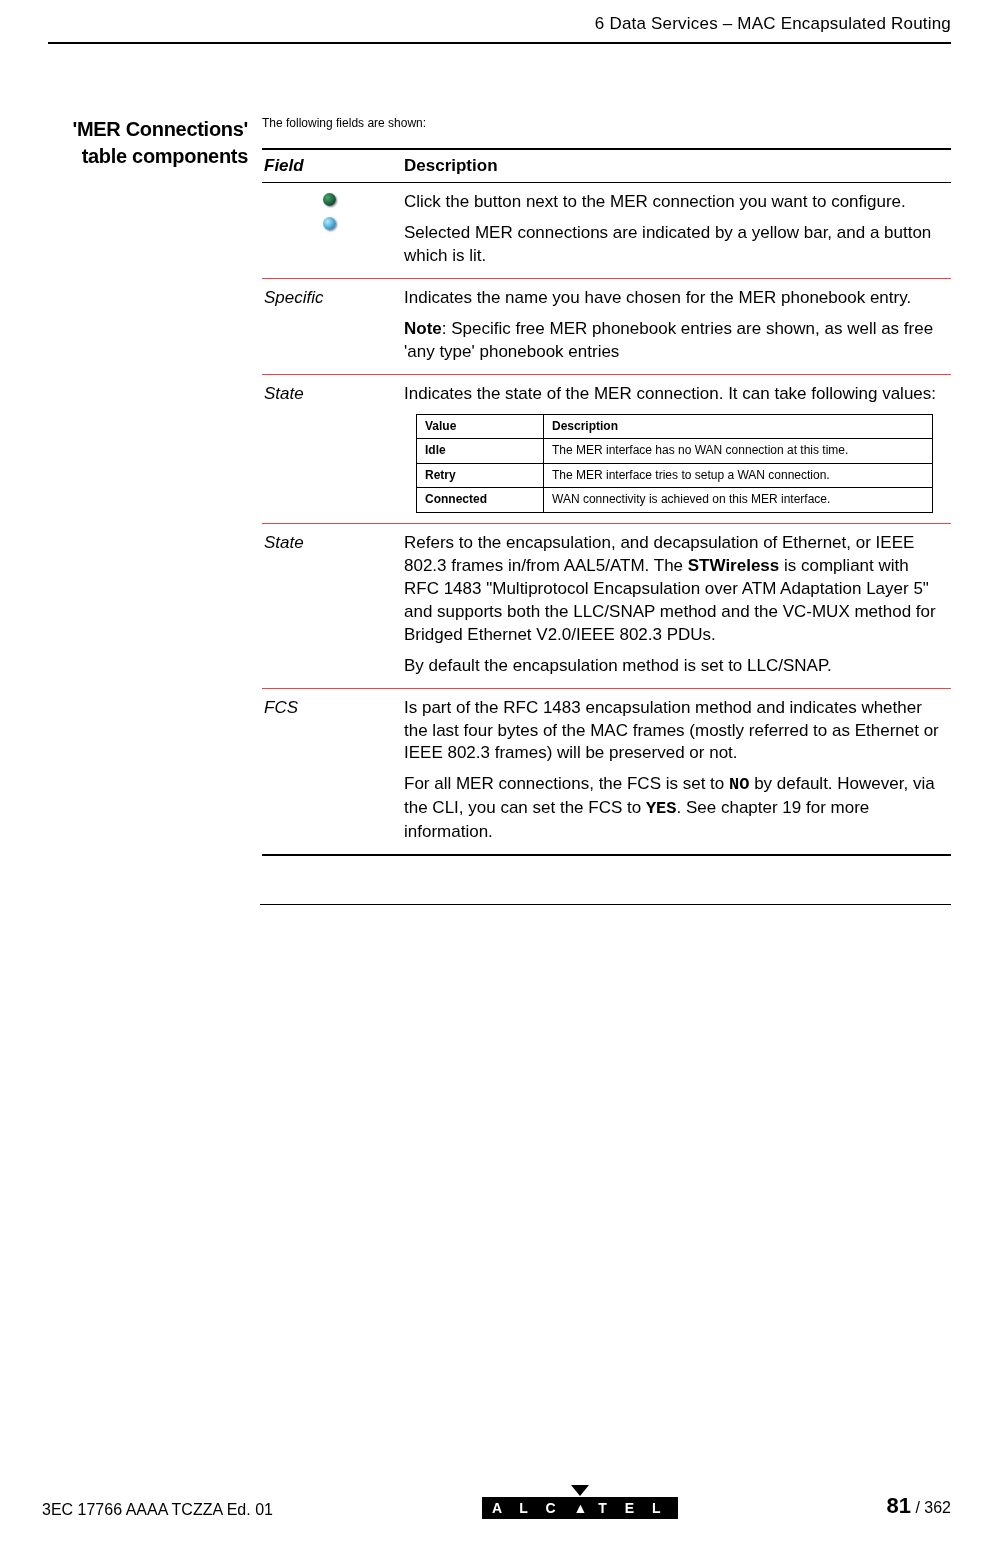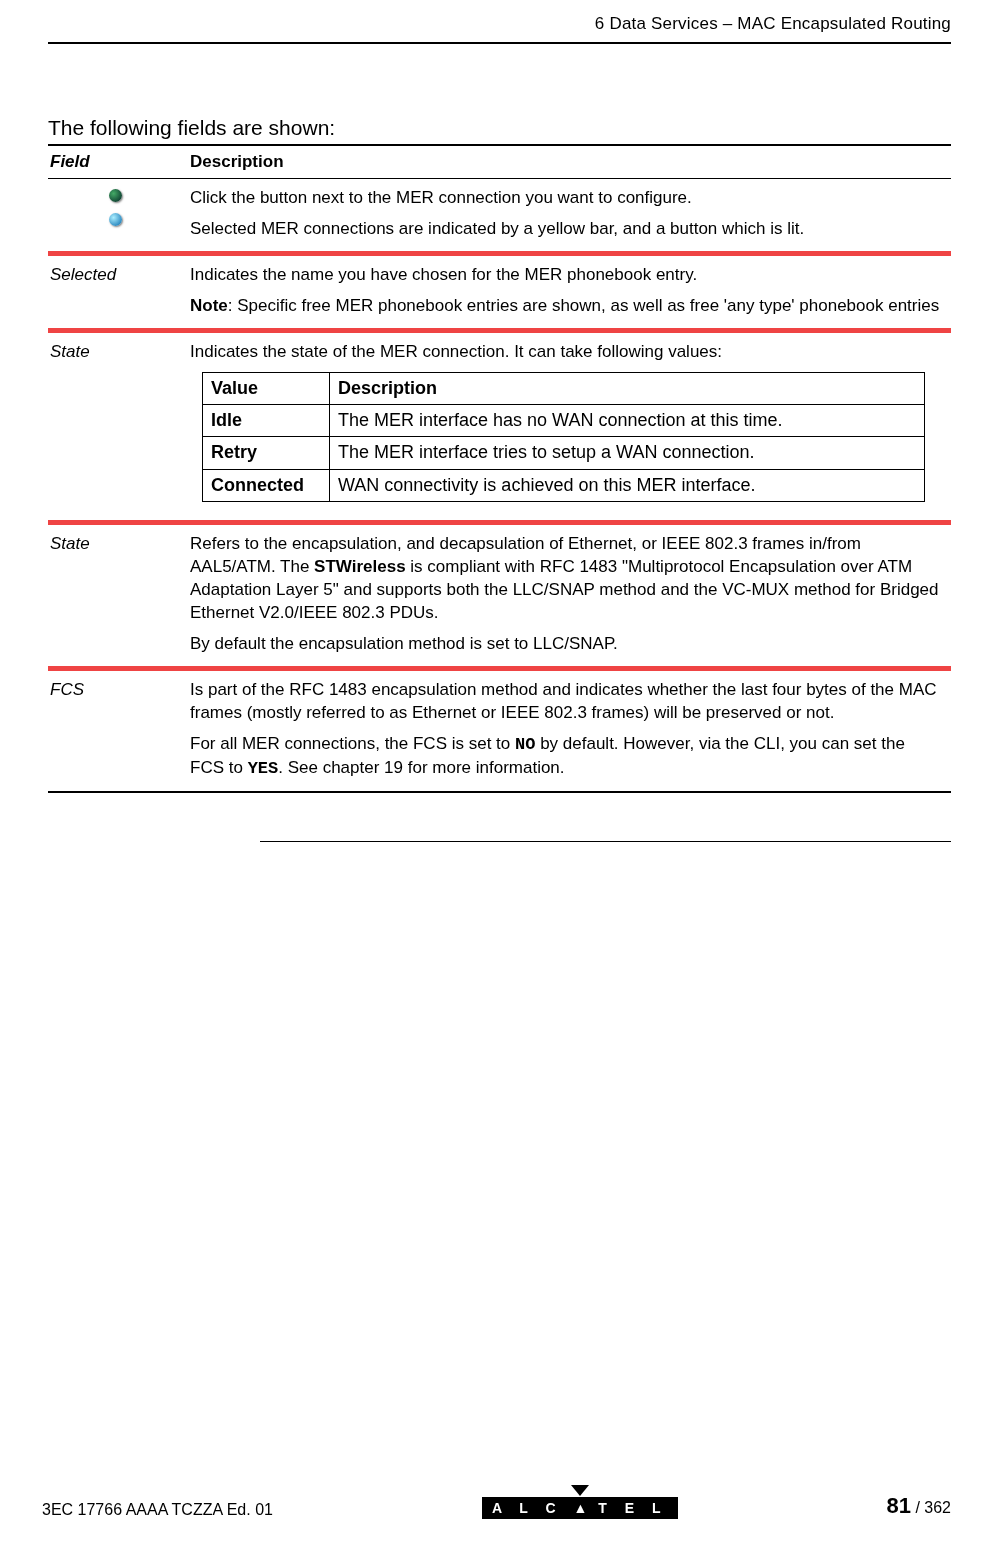--- a/index.html
+++ b/index.html
@@ -41,39 +41,39 @@
     padding-right: 14px;
     font-weight: bold;
     font-size: 20px;
     line-height: 1.35;
     letter-spacing: -0.3px;
   }
   .main {
     flex: 1;
   }
   .intro {
-    font-size: 21px;
-    margin-bottom: 4px;
+    font-size: 12px;
+    margin-bottom: 18px;
   }
   table.outer {
     border-collapse: collapse;
     width: 100%;
     font-size: 17px;
   }
   table.outer > thead > tr > th {
     text-align: left;
     font-weight: bold;
     padding: 6px 8px 6px 2px;
     border-top: 2px solid #000;
     border-bottom: 1.5px solid #000;
   }
   table.outer > tbody > tr > td {
     vertical-align: top;
     padding: 8px 8px 10px 2px;
-    border-bottom: 5px solid #ef4444;
+    border-bottom: 1px solid #ef4444;
     line-height: 1.35;
   }
   table.outer > tbody > tr:last-child > td {
     border-bottom: 2px solid #000;
     margin-left: 28px;
   }
   .col-field {
     width: 130px;
     font-style: italic;
   }
@@ -87,22 +87,22 @@
   }
   .orb-dark { background: radial-gradient(circle at 35% 35%, #4a6, #022); }
   .orb-light { background: radial-gradient(circle at 35% 35%, #aef, #06a); }
   p { margin: 0 0 8px 0; }
   p:last-child { margin-bottom: 0; }
   .note-label { font-weight: bold; }
   .mono { font-family: "Courier New", monospace; font-weight: bold; }
   table.inner {
     border-collapse: collapse;
     width: 96%;
-    margin: 6px 0 8px 12px;
-    font-size: 18px;
+    margin: 6px 0 0 12px;
+    font-size: 12px;
   }
   table.inner th, table.inner td {
     border: 1px solid #000;
     padding: 4px 8px;
     text-align: left;
     vertical-align: top;
     line-height: 1.3;
   }
   table.inner th { font-weight: bold; }
   .inner-col-val { width: 110px; font-weight: bold; }
@@ -148,20 +148,24 @@
 </style>
 </head>
 <body>
 
 <div class="page">
 
   <div class="header-line">6  Data Services – MAC Encapsulated Routing</div>
   <hr class="header-rule">
 
   <div class="content">
+    <div class="sidebar">
+      <div>'MER Connections'</div>
+      <div>table components</div>
+    </div>
 
     <div class="main">
       <div class="intro">The following fields are shown:</div>
 
       <table class="outer">
         <thead>
           <tr>
             <th class="col-field">Field</th>
             <th>Description</th>
           </tr>
@@ -173,21 +177,21 @@
               <span class="orb orb-light"></span>
             </td>
             <td>
               <p>Click the button next to the MER connection you want to configure.</p>
               <p>Selected MER connections are indicated by a yellow bar, and a button which is lit.</p>
             </td>
           </tr>
 
 
           <tr>
-            <td class="col-field">Selected</td>
+            <td class="col-field">Specific</td>
             <td>
               <p>Indicates the name you have chosen for the MER phonebook entry.</p>
               <p><span class="note-label">Note</span><span>: Specific free MER phonebook entries are shown, as well as free 'any type' phonebook entries</span></p>
             </td>
           </tr>
 
           <tr>
             <td class="col-field">State</td>
             <td>
               <p>Indicates the state of the MER connection. It can take following values:</p>

